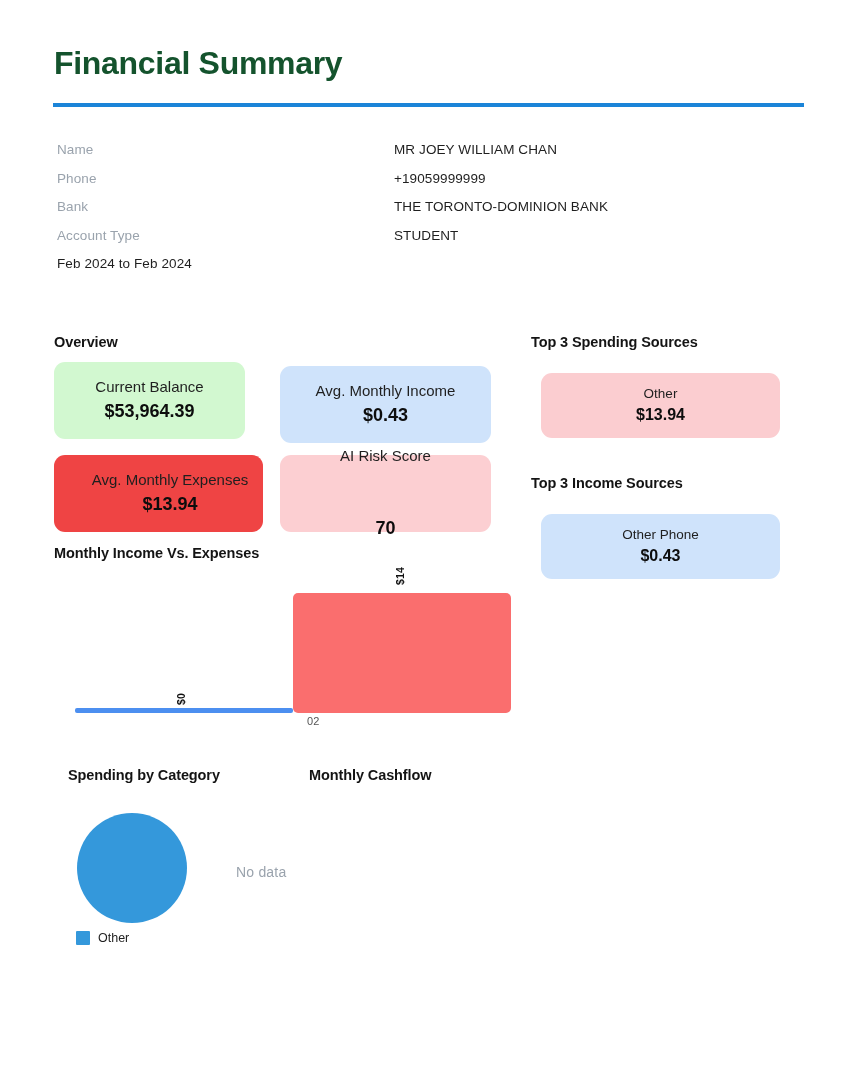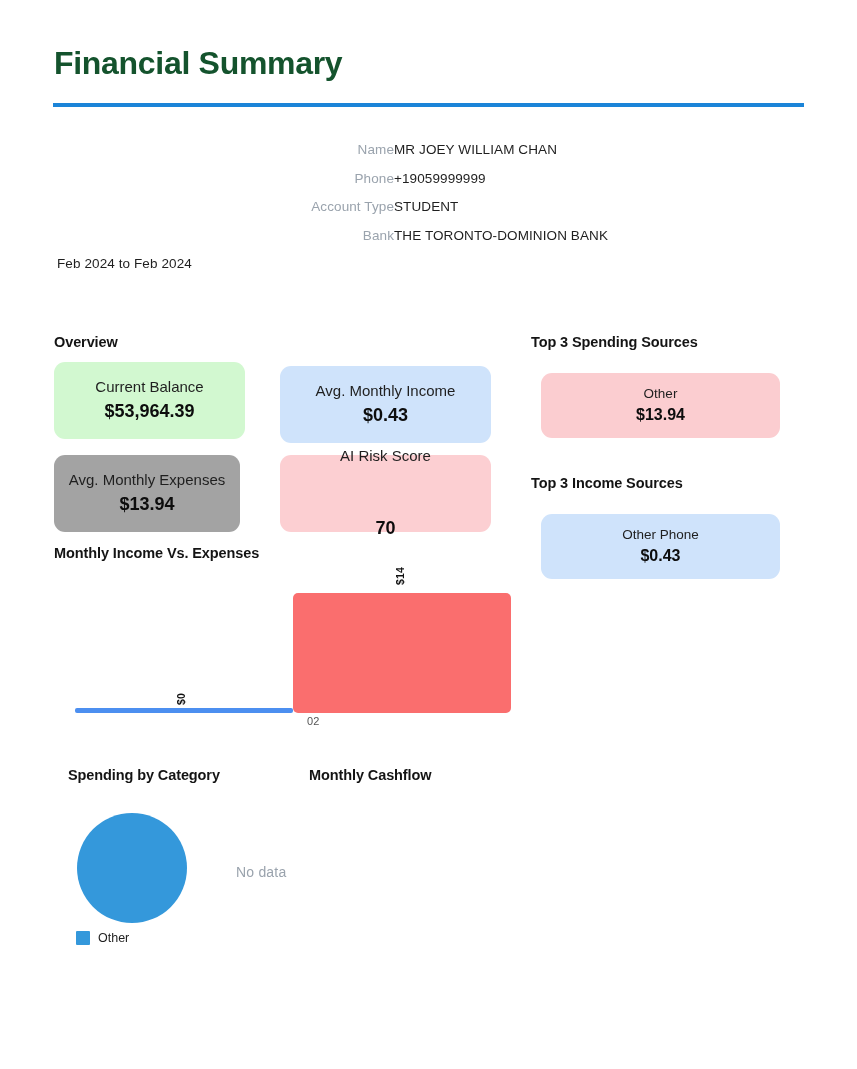--- a/index.html
+++ b/index.html
@@ -46,21 +46,20 @@
   .info-block {
     position: absolute;
     left: 57px;
     top: 142px;
     width: 740px;
   }
   .info-row {
     display: flex;
     align-items: baseline;
     height: 28.5px;
-    text-align: right;
   }
   .info-label {
     width: 337px;
     font-size: 13.5px;
     color: #9aa3ad;
     letter-spacing: 0.1px;
   }
   .info-value {
     font-size: 13.5px;
     color: #1f1f1f;
@@ -99,21 +98,21 @@
   .card-value {
     font-size: 18px;
     font-weight: bold;
     color: #0d0d0d;
     line-height: 1.35;
     margin-top: 2px;
   }
 
   #card-balance  { left: 54px;  top: 362px; width: 191px; height: 77px; background: #d2f8d0; }
   #card-income   { left: 280px; top: 366px; width: 211px; height: 77px; background: #cfe3fb; }
-  #card-expenses { left: 54px;  top: 455px; width: 186px; height: 77px; background: #a3a3a3; }
+  #card-expenses { left: 54px;  top: 455px; width: 186px; height: 77px; background: #ef4444; padding-left: 23px; }
   #card-risk     { left: 280px; top: 455px; width: 211px; height: 77px; background: #fccfd2; gap: 48px; }
 
   .source-card {
     position: absolute;
     border-radius: 11px;
     display: flex;
     flex-direction: column;
     align-items: center;
     justify-content: center;
   }
@@ -243,26 +242,26 @@
   <div class="info-block">
     <div class="info-row">
       <span class="info-label">Name</span>
       <span class="info-value">MR JOEY WILLIAM CHAN</span>
     </div>
     <div class="info-row">
       <span class="info-label">Phone</span>
       <span class="info-value">+19059999999</span>
     </div>
     <div class="info-row">
+      <span class="info-label">Bank</span>
+      <span class="info-value">THE TORONTO-DOMINION BANK</span>
+    </div>
+    <div class="info-row">
       <span class="info-label">Account Type</span>
       <span class="info-value">STUDENT</span>
-    </div>
-    <div class="info-row">
-      <span class="info-label">Bank</span>
-      <span class="info-value">THE TORONTO-DOMINION BANK</span>
     </div>
     <div class="info-row">
       <span class="info-value">Feb 2024 to Feb 2024</span>
     </div>
   </div>
 
   <div class="section-heading" id="h-overview">Overview</div>
 
   <div class="card" id="card-balance">
     <div class="card-label">Current Balance</div>

